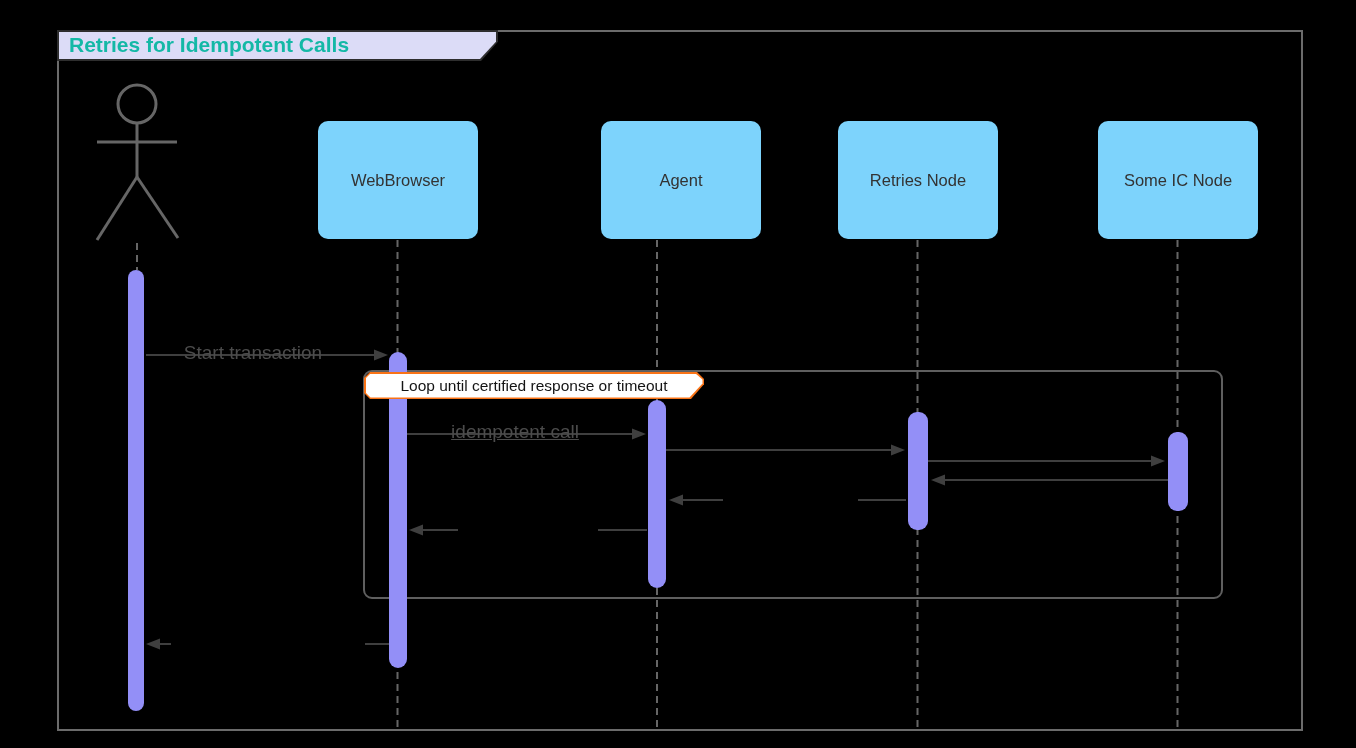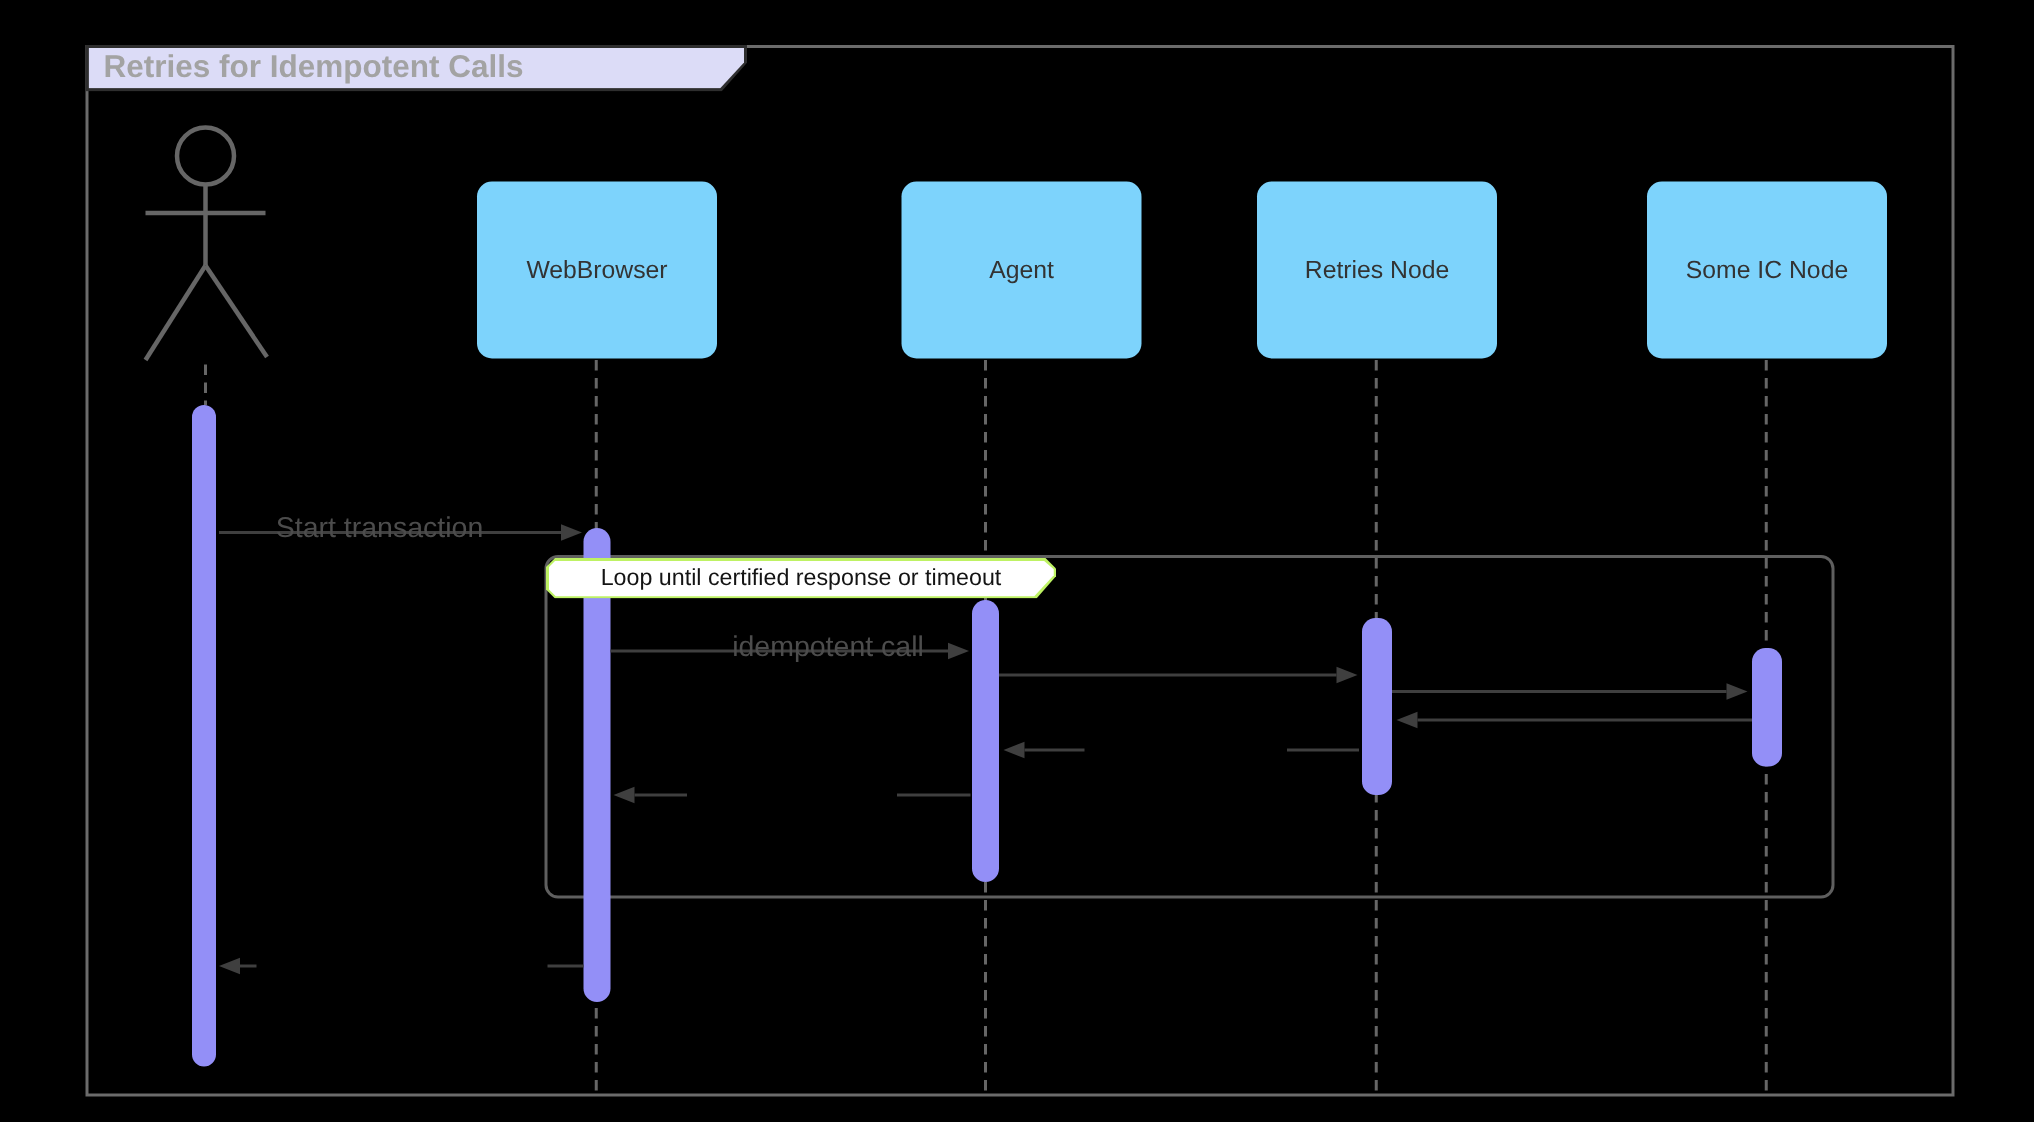--- a/index.html
+++ b/index.html
@@ -23,25 +23,25 @@
     left:57px;top:30px;width:441px;height:31px;background:#2e2e2e;
     clip-path:polygon(0 0,100% 0,100% 38%,calc(100% - 17px) 100%,0 100%);
   }
   .banner-inner{
     position:absolute;left:2px;top:2px;width:calc(100% - 4px);height:calc(100% - 4px);
     background:#dcdcf7;
     clip-path:polygon(0 0,100% 0,100% 36%,calc(100% - 16px) 100%,0 100%);
   }
   .banner-text{
     position:absolute;left:12px;top:0;line-height:29px;
-    font-size:21px;font-weight:bold;color:#a3a3a3;white-space:nowrap;
+    font-size:21px;font-weight:bold;color:#14b8a6;white-space:nowrap;
   }
   
   .loop-label-outer{
-    left:364px;top:372px;width:340px;height:27px;background:#bef264;
+    left:364px;top:372px;width:340px;height:27px;background:#f97316;
     clip-path:polygon(6px 0,calc(100% - 7px) 0,100% 7px,100% 45%,calc(100% - 13px) 100%,6px 100%,0 calc(100% - 6px),0 6px);
   }
   .loop-label-inner{
     position:absolute;left:1.5px;top:1.5px;width:calc(100% - 3px);height:calc(100% - 3px);
     background:#ffffff;
     clip-path:polygon(5px 0,calc(100% - 7px) 0,100% 6px,100% 42%,calc(100% - 13px) 100%,5px 100%,0 calc(100% - 5px),0 5px);
     display:flex;align-items:center;justify-content:center;
   }
   .loop-label-text{font-size:15.5px;color:#141414;white-space:nowrap;}
   .participant{
@@ -119,21 +119,21 @@
     </g>
   </svg>
 
   <div class="abs loop-label-outer">
     <div class="loop-label-inner">
       <span class="loop-label-text">Loop until certified response or timeout</span>
     </div>
   </div>
 
   <div class="abs msg-label" style="left:153px;top:344px;">Start transaction</div>
-  <div class="abs msg-label" style="left:452px;top:423px;">idempotent call</div>
+  <div class="abs msg-label" style="left:415px;top:423px;text-decoration:underline;">idempotent call</div>
 
   <div class="abs banner-outer">
     <div class="banner-inner"></div>
     <div class="banner-text">Retries for Idempotent Calls</div>
   </div>
 
   <div class="abs participant" style="left:318px;">
     <span class="participant-label">WebBrowser</span>
   </div>
   <div class="abs participant" style="left:577px;margin-left:24px;">

